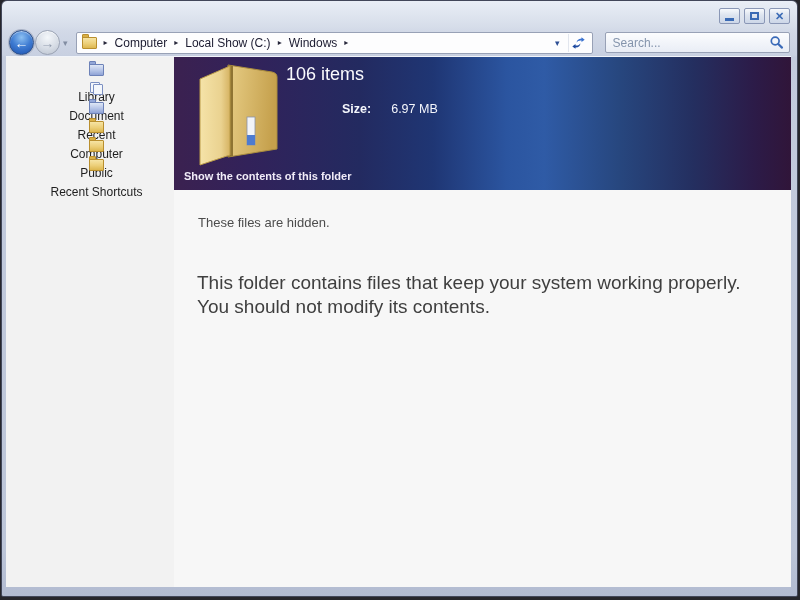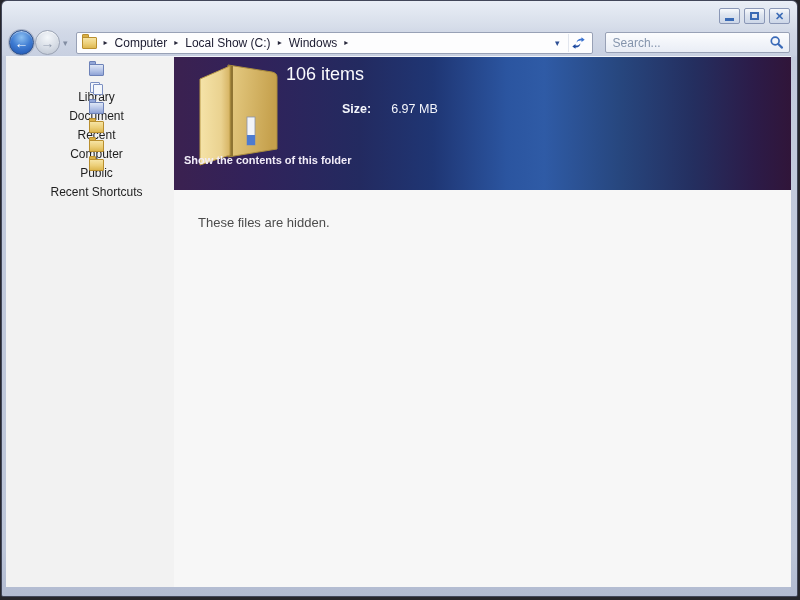--- a/index.html
+++ b/index.html
@@ -99,21 +99,21 @@
     background:linear-gradient(90deg,
       #3b2150 0%, #32225a 12%, #232a60 30%, #1f3674 42%,
       #2b55a0 54%, #2f5ba6 60%, #27477f 72%, #242f60 84%,
       #2c1b48 94%, #301539 100%);
     color:#ffffff;
   }
   .big-folder { position:absolute; left:18px; top:4px; }
   .hdr-count { position:absolute; left:112px; top:7px; font-size:18px; color:#fbfbfe; }
   .hdr-size  { position:absolute; left:168px; top:45px; font-size:12.5px; color:#f4f6fc; }
   .hdr-size b { font-weight:bold; margin-right:20px; }
-  .hdr-action{ position:absolute; left:10px; bottom:24px; font-size:11px; font-weight:bold; color:#f1ecf8; }
+  .hdr-action{ position:absolute; left:10px; bottom:8px; font-size:11px; font-weight:bold; color:#f1ecf8; }
 
   .hidden-notice {
     position:absolute; left:24px; top:158px;
     font-size:13px; color:#4c4c4c;
   }
   .warning-text {
     position:absolute; left:23px; top:214px; width:545px;
     font-size:19px; line-height:24px; color:#3f3f3f;
   }
 </style>
@@ -245,17 +245,18 @@
           <rect x="55" y="74" width="8" height="10" fill="#4d7bd0"></rect>
         </svg>
         <div class="hdr-count">106 items</div>
         <div class="hdr-size">
           <b>Size:</b><span>6.97 MB</span>
         </div>
         <div class="hdr-action">Show the contents of this folder</div>
       </div>
 
       <div class="hidden-notice">These files are hidden.</div>
+      <div class="warning-text">This folder contains files that keep your system working properly. You should not modify its contents.</div>
 
     </div>
   </div>
 
 </div>
 
 </body></html>

